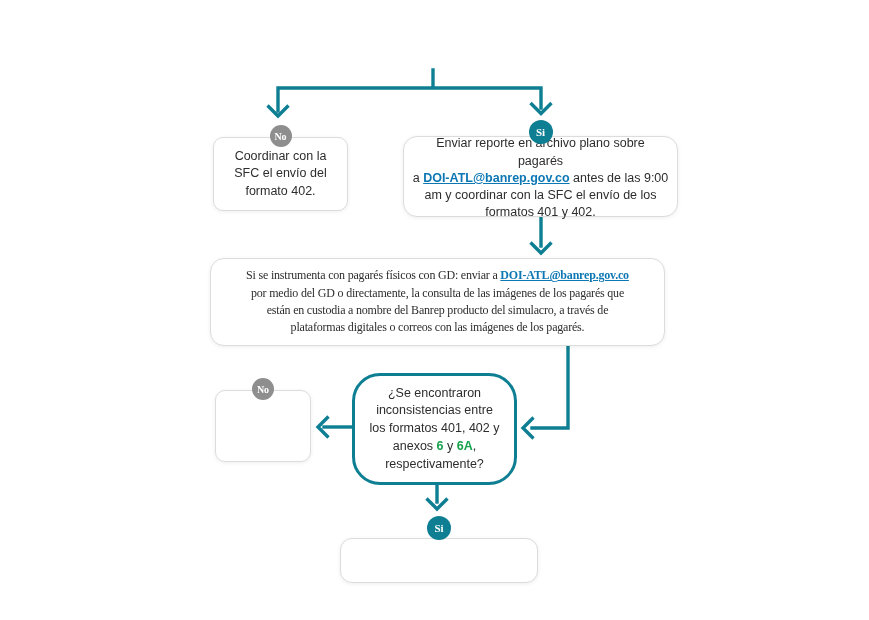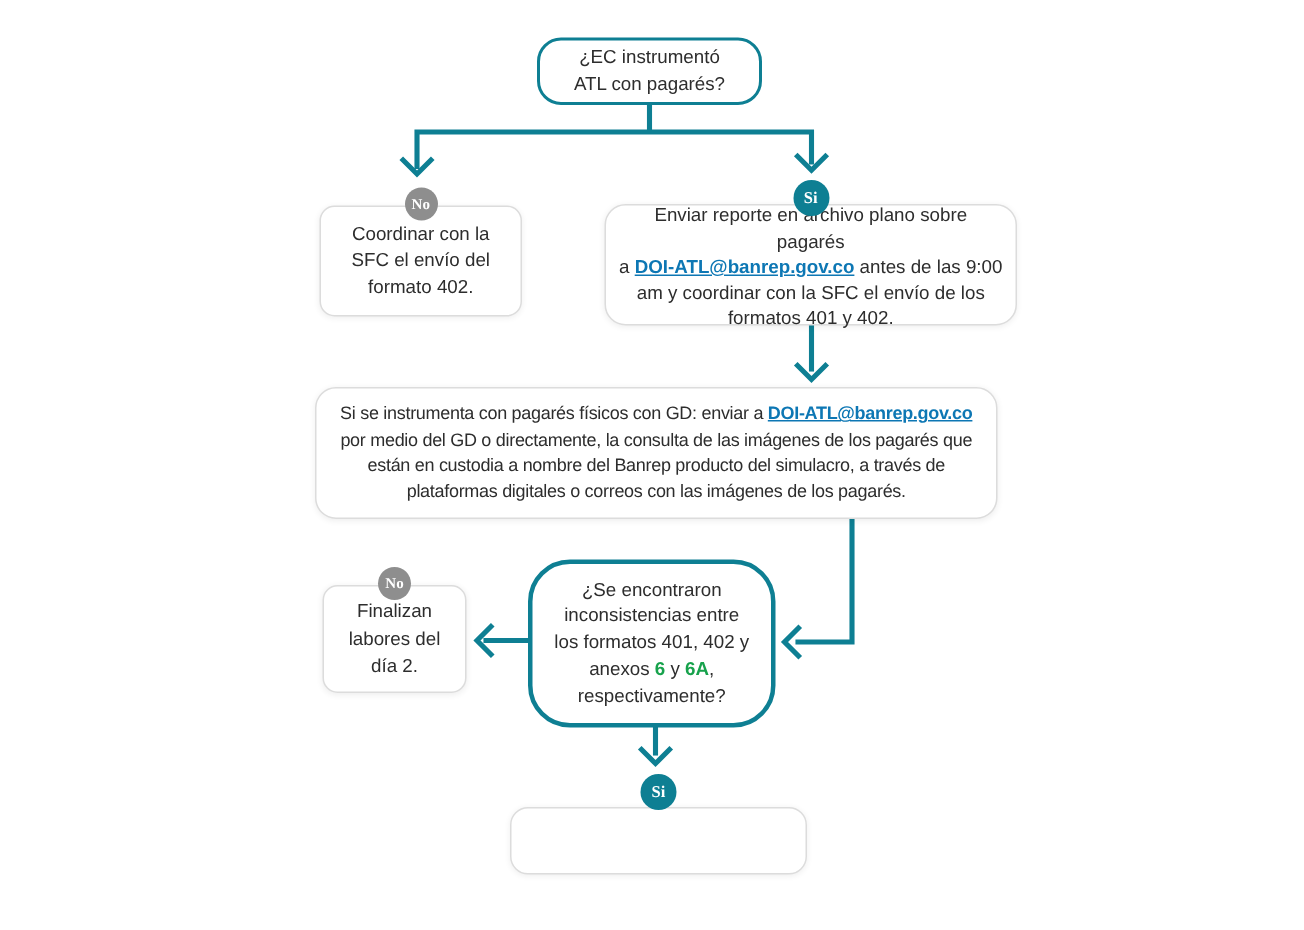--- a/index.html
+++ b/index.html
@@ -24,21 +24,21 @@
     position:absolute;display:flex;align-items:center;justify-content:center;
     text-align:center;color:var(--text);background:#fff;
   }
   .txt{width:100%;font-size:12.5px;line-height:1.38;}
   .outline{border:2.5px solid var(--teal);border-radius:16px;}
   .card{border:1px solid var(--card-border);box-shadow:0 1px 4px rgba(0,0,0,.07);}
   .n-start{left:358px;top:25px;width:150px;height:45px;}
   .n-no1{left:213px;top:137px;width:135px;height:74px;border-radius:10px;}
   .n-si1{left:403px;top:136px;width:275px;height:81px;border-radius:14px;}
   .n-si1 .txt{padding:4px 8px 0 8px;}
-  .n-gd{left:210px;top:258px;width:455px;height:88px;border-radius:14px;}
+  .n-gd{left:210px;top:258px;width:455px;height:88px;border-radius:14px;font-family:Liberation Serif, serif;}
   .n-gd .txt{font-size:12px;letter-spacing:-0.2px;line-height:1.45;padding:0 4px;}
   .n-decision{left:352px;top:373px;width:165px;height:112px;border-width:3px;border-radius:28px;}
   .n-decision .txt{line-height:1.42;}
   .n-no2{left:215px;top:390px;width:96px;height:72px;border-radius:10px;}
   .n-no2 .txt{line-height:1.5;}
   .n-si2{left:340px;top:538px;width:198px;height:45px;border-radius:12px;}
   .n-si2 .txt{padding-top:5px;}
   .badge{
     position:absolute;left:50%;transform:translateX(-50%);
     border-radius:50%;color:#fff;font-weight:bold;
@@ -75,23 +75,20 @@
     <g>
       <path class="line" d="M352,427 H324"></path>
       <path class="head" d="M328.5,416.5 L318,427 L328.5,437.5"></path>
     </g>
     <g>
       <path class="line" d="M437,478 V502"></path>
       <path class="head" d="M426.5,498.5 L437,509 L447.5,498.5"></path>
     </g>
   </svg>
 
-  <div class="node outline n-start">
-    <div class="txt">¿EC instrumentó<br>ATL con pagarés?</div>
-  </div>
 
   <div class="node card n-no1">
     <div class="badge gray">No</div>
     <div class="txt">Coordinar con la<br>SFC el envío del<br>formato 402.</div>
   </div>
 
   <div class="node card n-si1">
     <div class="badge teal">Si</div>
     <div class="txt">Enviar reporte en archivo plano sobre pagarés<br>a <span class="seg-link">DOI-ATL@banrep.gov.co</span> antes de las 9:00<br>am y coordinar con la SFC el envío de los<br>formatos 401 y 402.</div>
   </div>
@@ -99,20 +96,19 @@
   <div class="node card n-gd">
     <div class="txt">Si se instrumenta con pagarés físicos con GD: enviar a <span class="seg-link">DOI-ATL@banrep.gov.co</span><br>por medio del GD o directamente, la consulta de las imágenes de los pagarés que<br>están en custodia a nombre del Banrep producto del simulacro, a través de<br>plataformas digitales o correos con las imágenes de los pagarés.</div>
   </div>
 
   <div class="node outline n-decision">
     <div class="txt">¿Se encontraron<br>inconsistencias entre<br>los formatos 401, 402 y<br>anexos <span class="seg-green">6</span> y <span class="seg-green">6A</span>,<br>respectivamente?</div>
   </div>
 
   <div class="node card n-no2">
     <div class="badge gray">No</div>
-    <div class="txt">Finalizan<br>labores del<br>día 2.</div>
   </div>
 
   <div class="node card n-si2">
     <div class="badge teal">Si</div>
   </div>
 
 </div>
 
 </body></html>

